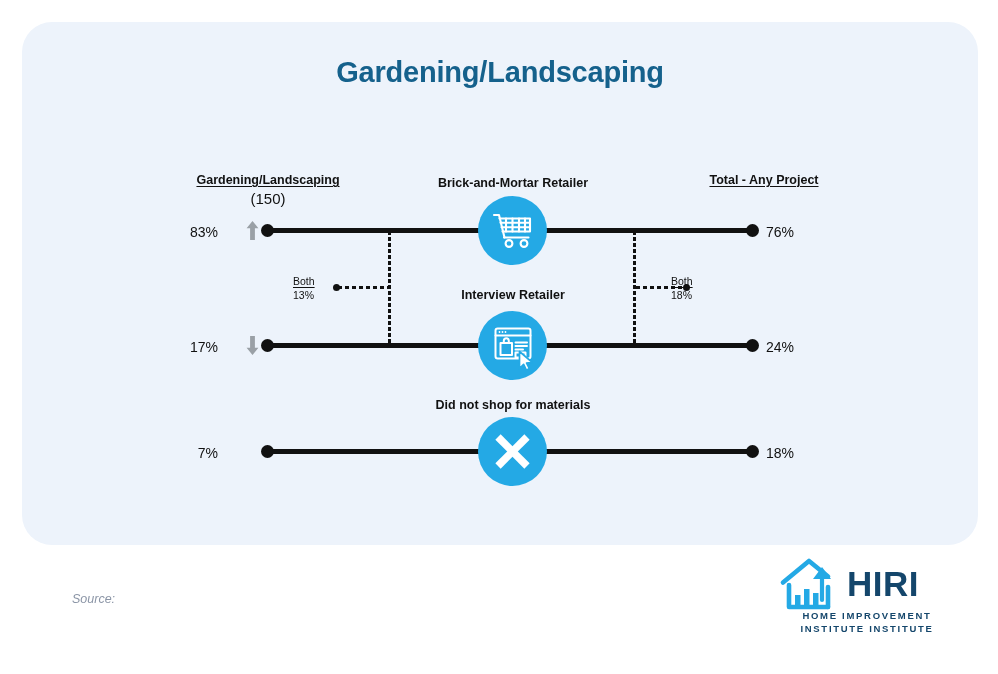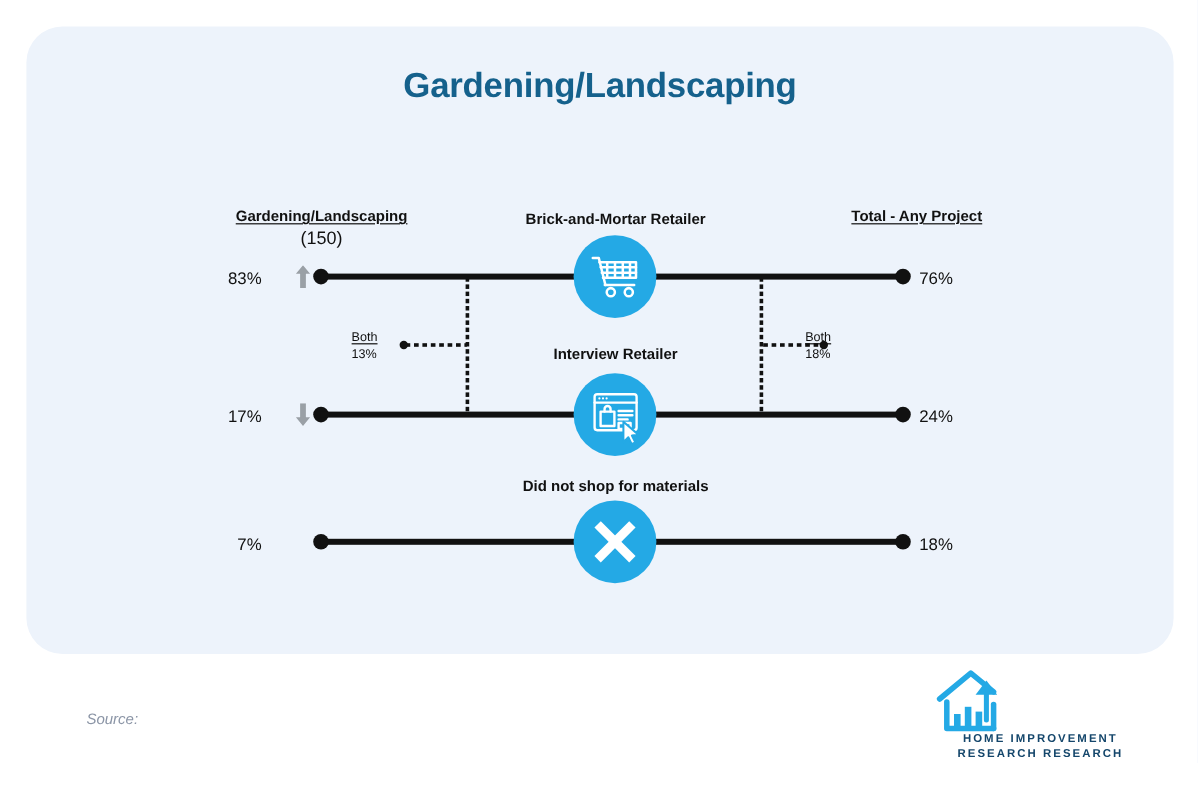--- a/index.html
+++ b/index.html
@@ -260,20 +260,21 @@
             <rect x="16" y="38" width="5.5" height="10"></rect>
             <rect x="25" y="32" width="5.5" height="16"></rect>
             <rect x="34" y="36" width="5.5" height="12"></rect>
           </g>
           <g fill="none" stroke="#24a9e5" stroke-width="4.2" stroke-linecap="round" stroke-linejoin="round">
             <path d="M43 43 L43 18"></path>
           </g>
           <polygon points="43,10 52,22 34,22" fill="#24a9e5"></polygon>
         </svg>
       </div>
+      <div class="logo-word">HIRI</div>
     </div>
     <div class="logo-sub">
       <span>HOME IMPROVEMENT</span>
-      <span>RESEARCH RESEARCH</span>
+      <span>INSTITUTE INSTITUTE</span>
     </div>
   </div>
 
 </div>
 
 </body></html>

